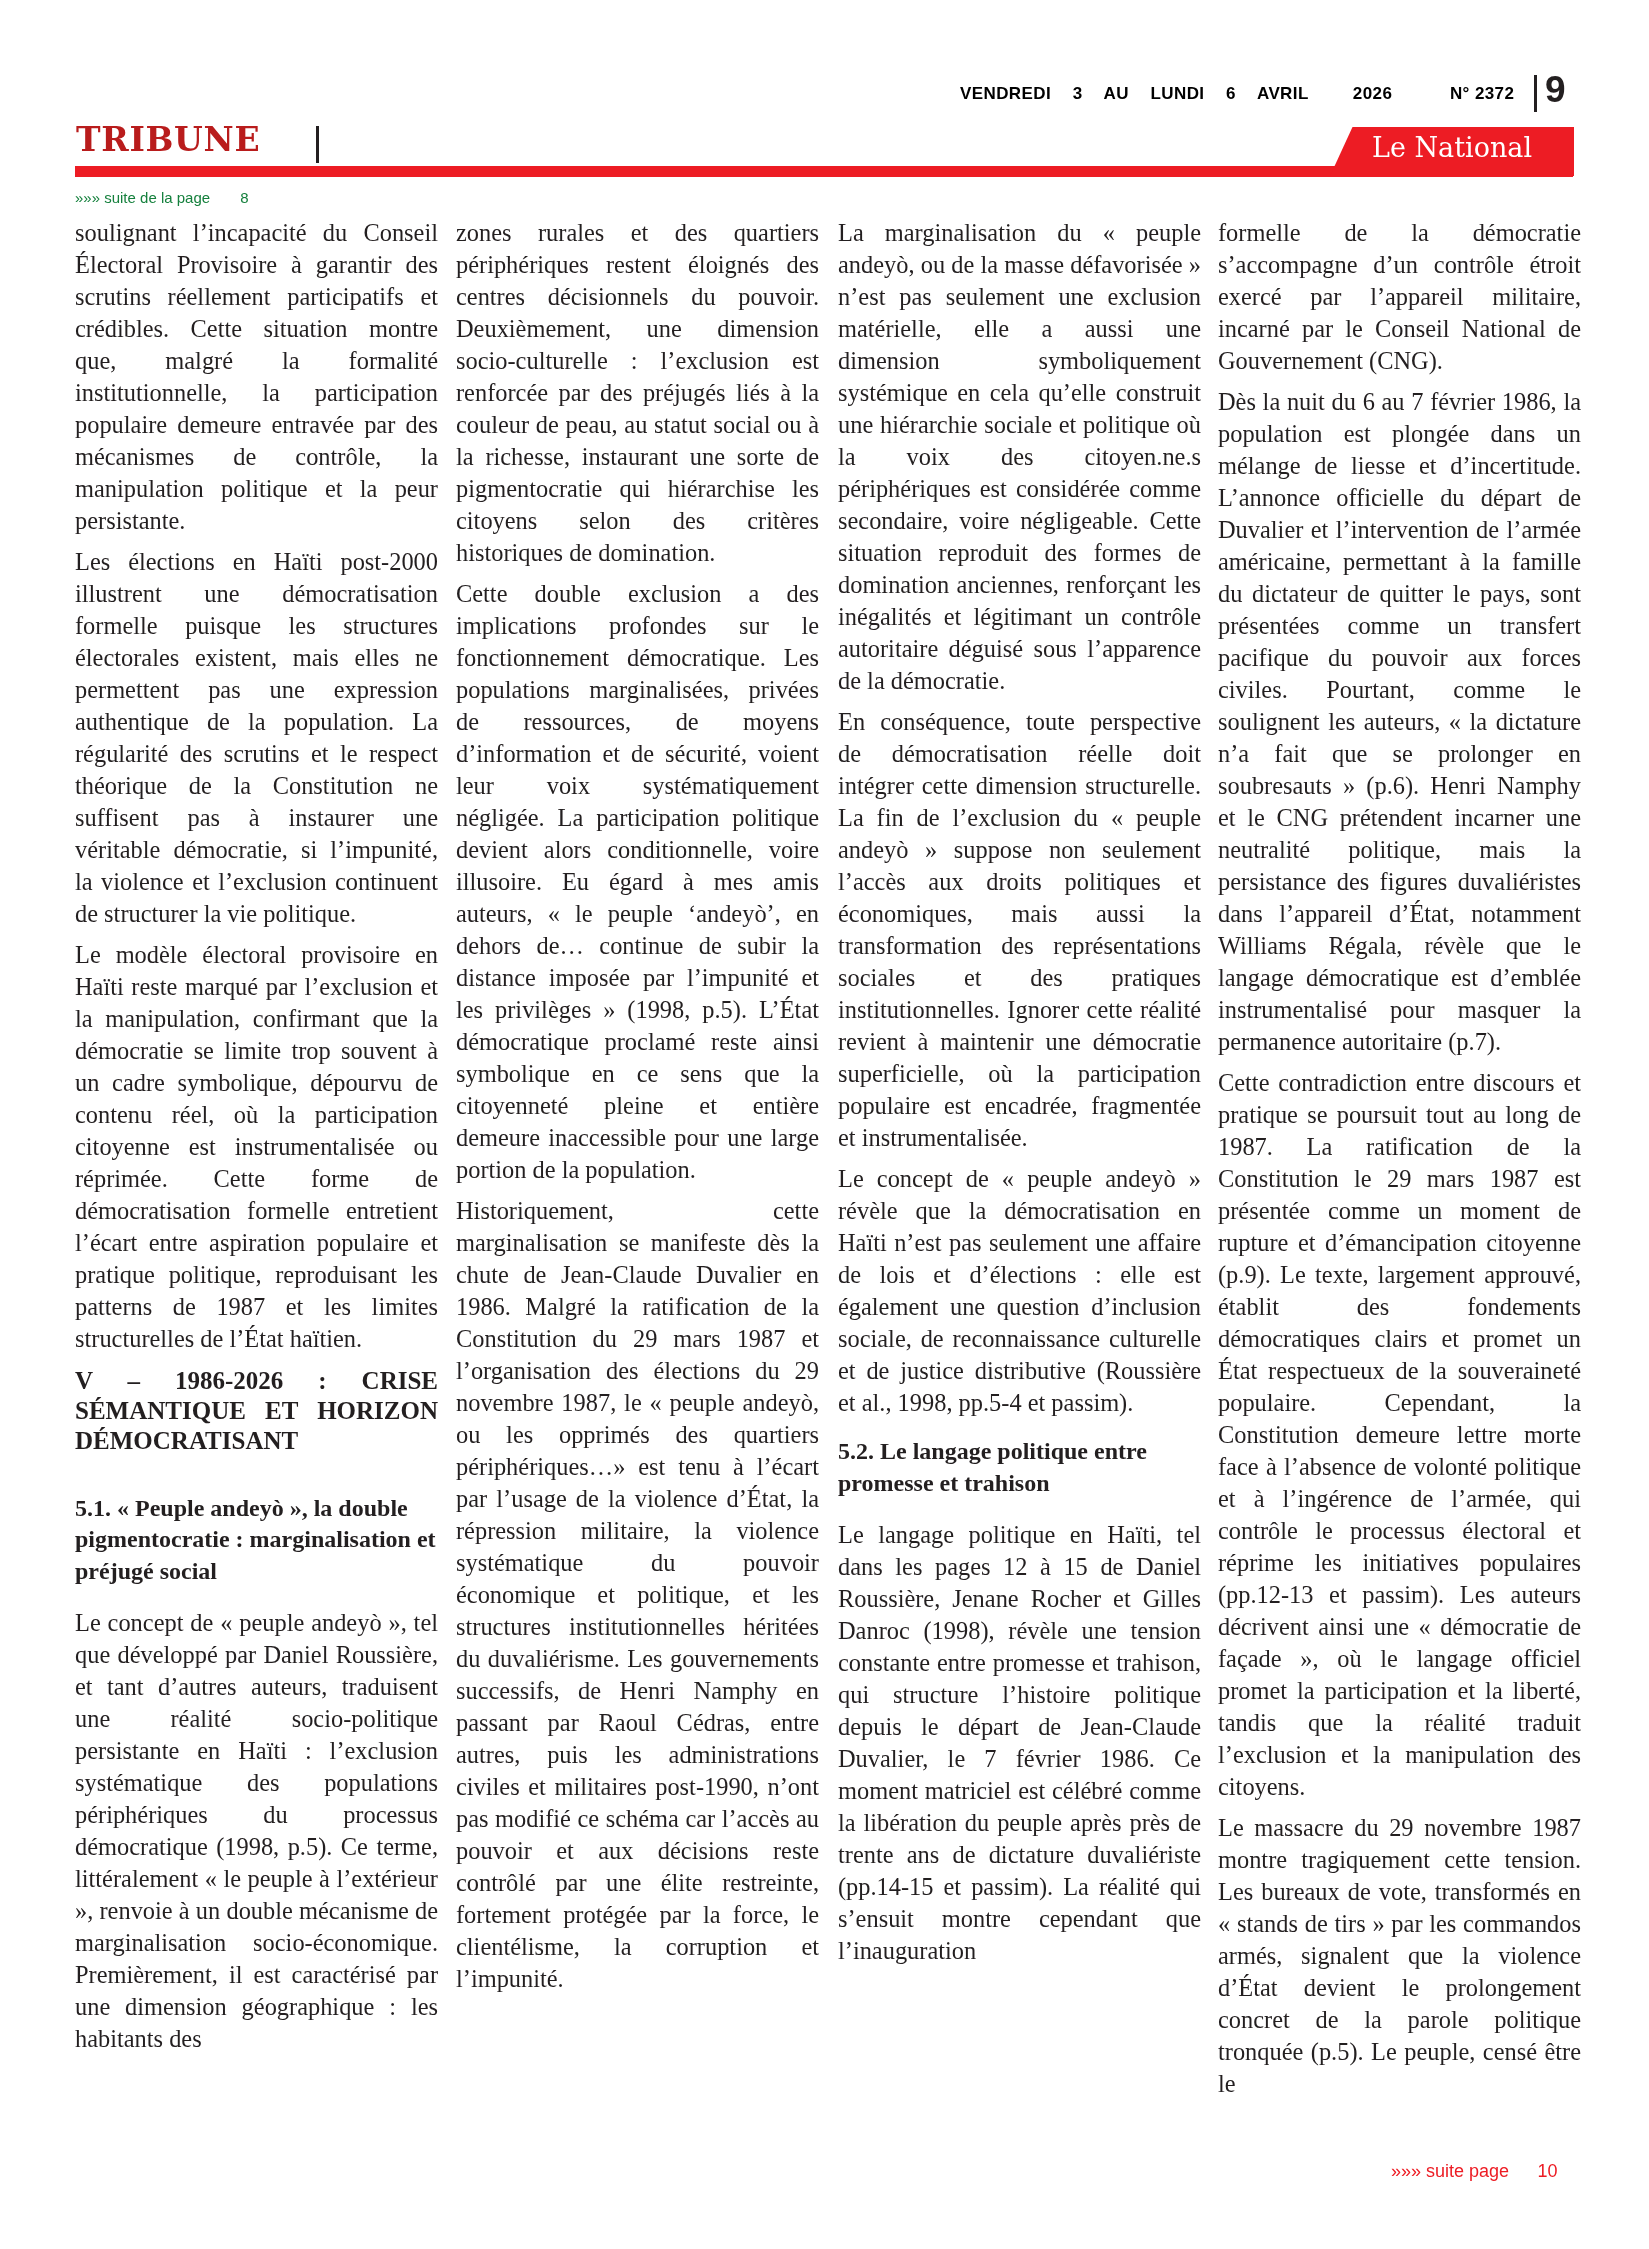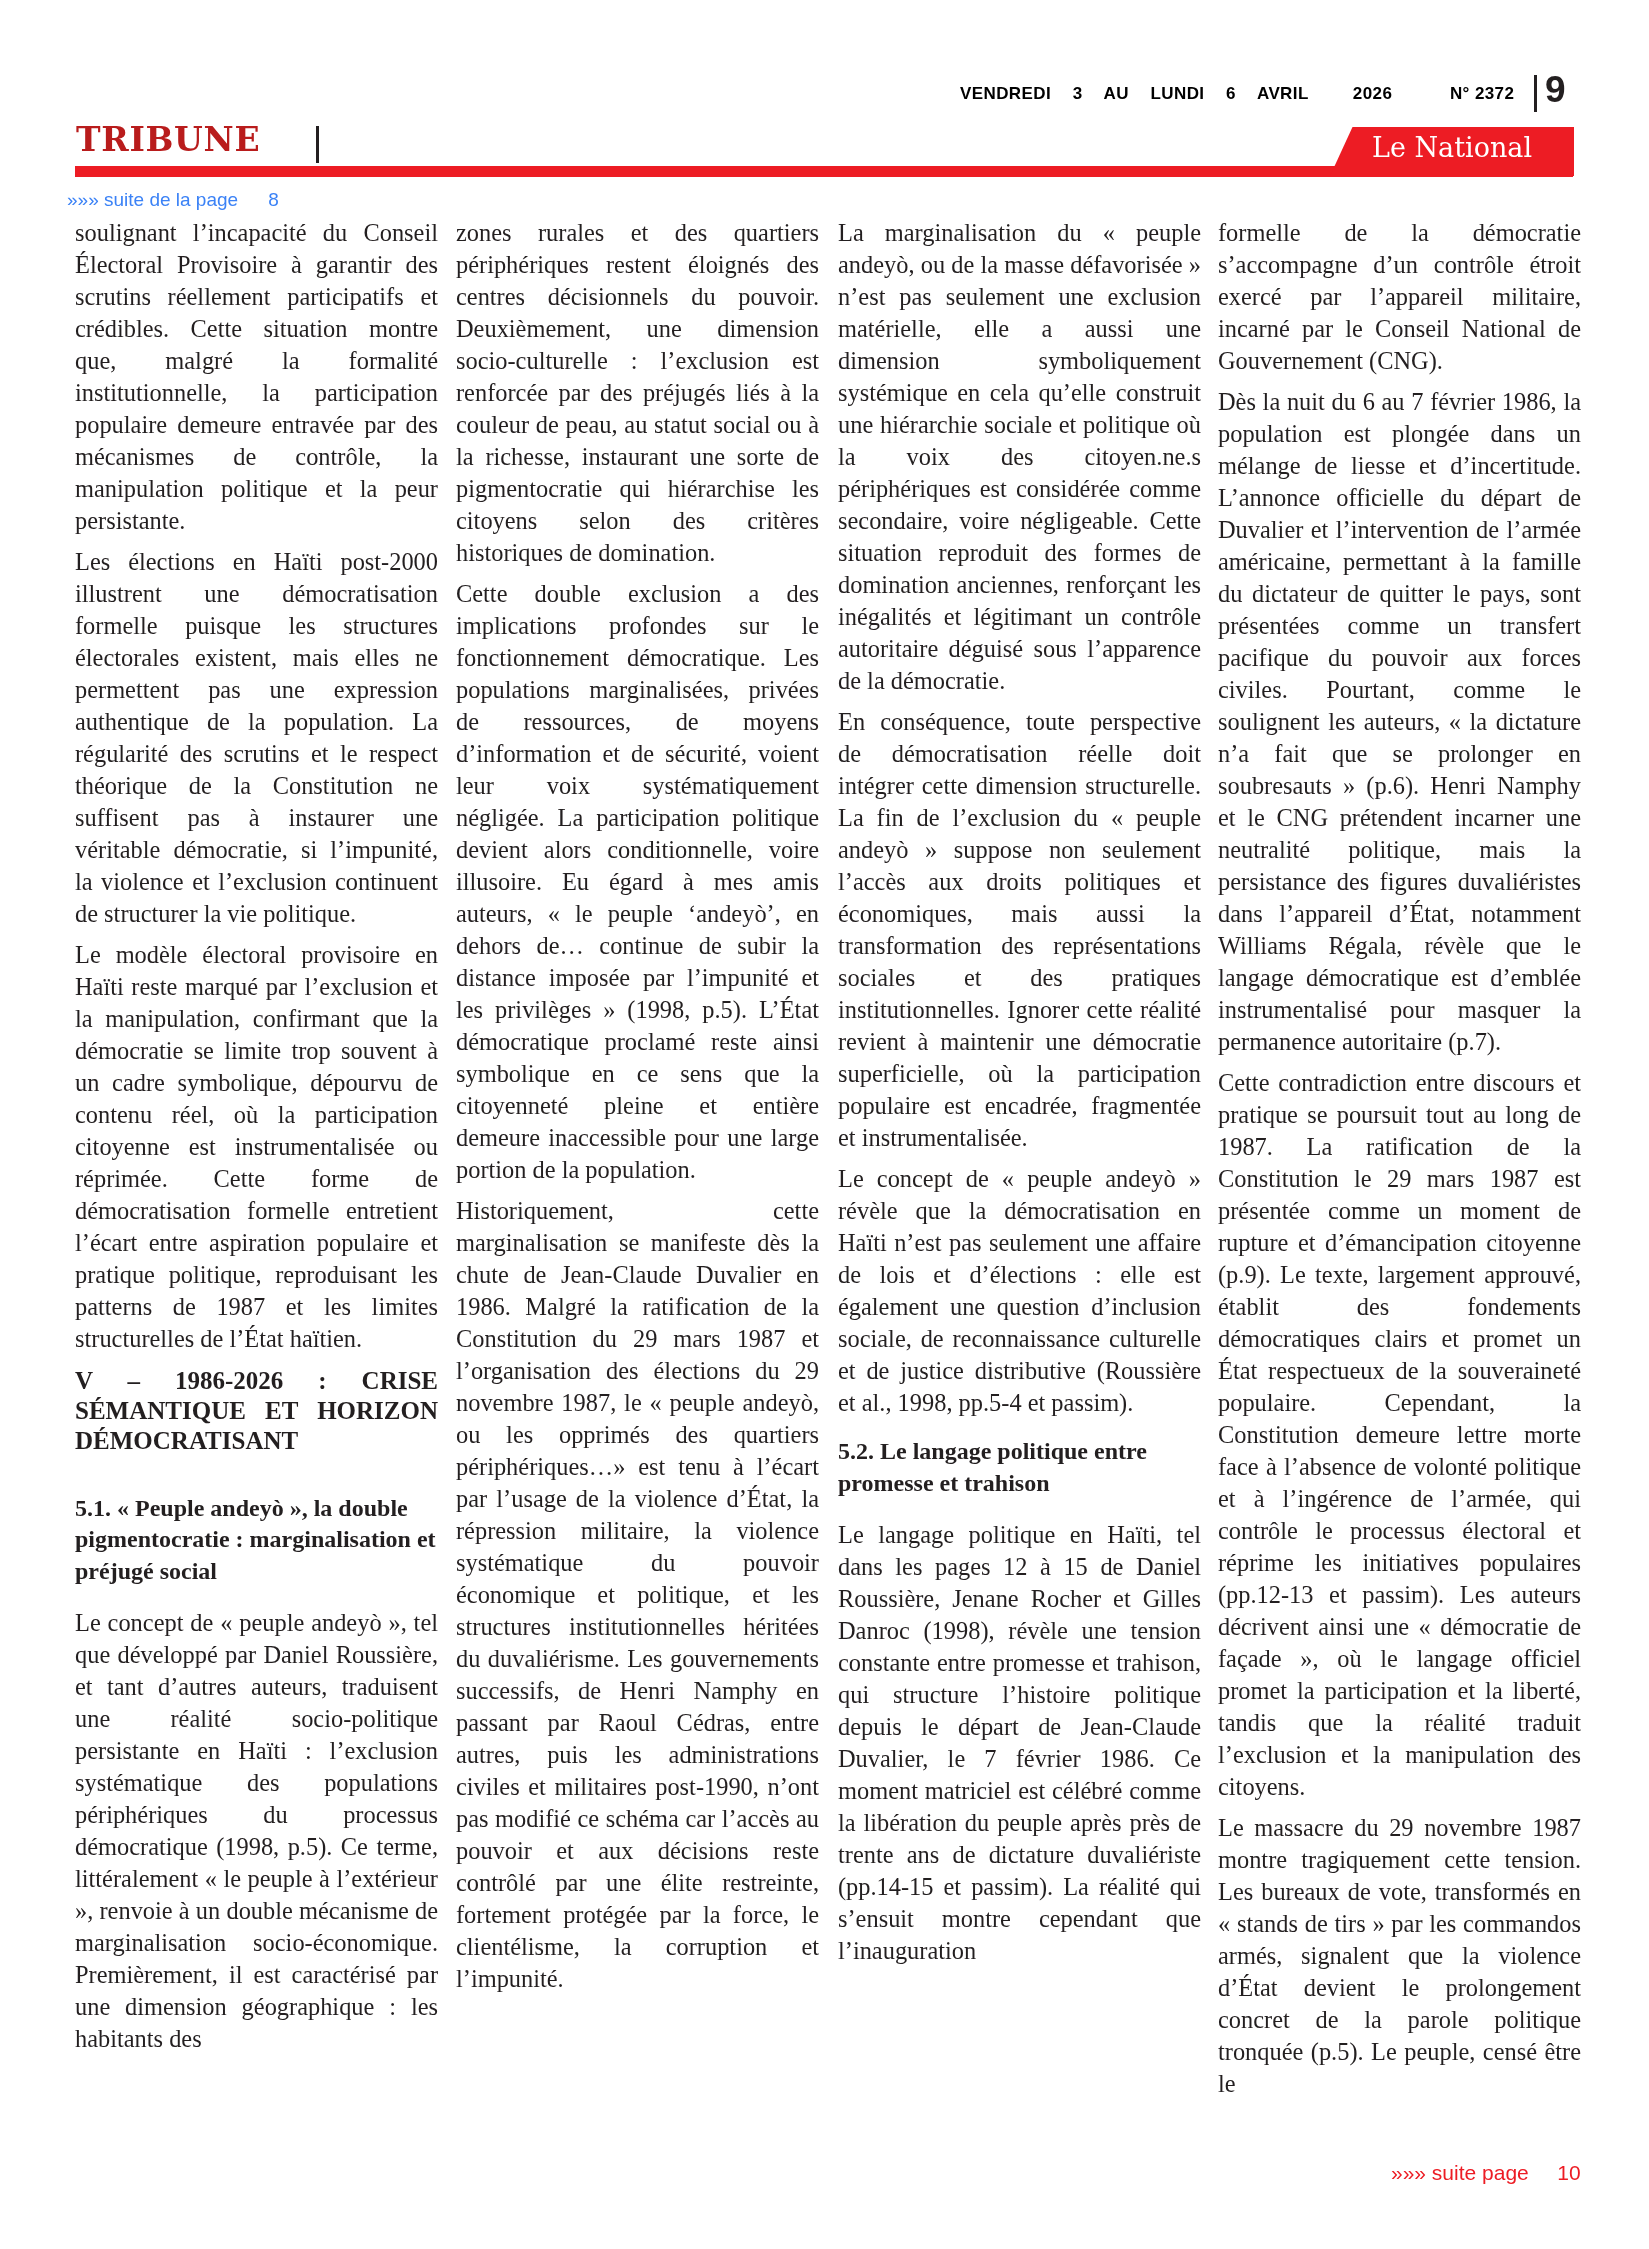--- a/index.html
+++ b/index.html
@@ -7,23 +7,23 @@
   .date-line { position:absolute; top:84px; left:960px; font-family:"Liberation Sans", sans-serif; font-weight:bold; font-size:17px; letter-spacing:0.4px; color:#000000; white-space:nowrap; }
   .date-line span { margin-right:16.5px; }
   .date-line .issue { margin-left:36px; }
   .page-num-bar { position:absolute; top:75px; left:1534px; width:3px; height:37px; background:#231f20; }
   .page-num { position:absolute; top:69px; left:1545px; font-family:"Liberation Sans", sans-serif; font-weight:bold; font-size:37px; color:#231f20; }
   .section-title { position:absolute; top:120px; left:76px; font-family:"DejaVu Serif", serif; font-weight:bold; font-size:33px; letter-spacing:0.7px; color:#b91c1c; }
   .section-bar { position:absolute; top:126px; left:316px; width:3px; height:37px; background:#231f20; }
   .red-rule { position:absolute; top:166px; left:75px; width:1498px; height:10.5px; background:#ed1c24; }
   .brand-tab { position:absolute; top:127px; left:1330px; width:244px; height:49px; background:#ed1c24; clip-path:polygon(22.5px 0, 100% 0, 100% 100%, 0 100%); }
   .brand { position:absolute; top:132px; left:1372px; font-family:"DejaVu Serif", serif; font-weight:normal; font-size:27px; color:#ffffff; white-space:nowrap; }
-  .cont-top { position:absolute; top:189px; left:67px; font-family:"Liberation Sans", sans-serif; font-size:19px; color:#3b82f6; white-space:nowrap; }
+  .cont-top { position:absolute; top:189px; left:75px; font-family:"Liberation Sans", sans-serif; font-size:15px; color:#15803d; white-space:nowrap; }
   .cont-top .num { margin-left:30px; }
-  .cont-bottom { position:absolute; top:2161px; left:1391px; font-family:"Liberation Sans", sans-serif; font-size:21px; color:#ed1c24; white-space:nowrap; }
+  .cont-bottom { position:absolute; top:2161px; left:1391px; font-family:"Liberation Sans", sans-serif; font-size:18px; color:#ed1c24; white-space:nowrap; }
   .cont-bottom .num { margin-left:28.5px; }
   .col { position:absolute; top:217px; width:363px; font-family:"Liberation Serif", serif; font-size:24.4px; line-height:32px; color:#231f20; }
   .col p { margin:0 0 9px 0; text-align:justify; hyphens:none; }
   .c1 { left:75px; } .c2 { left:456px; } .c3 { left:838px; } .c4 { left:1218px; }
   .h-main { font-family:"Liberation Serif", serif; font-weight:bold; font-size:25px; line-height:30px; text-align:justify; margin:10.5px 0 37px 0; }
   .h-sub { font-family:"Liberation Serif", serif; font-weight:bold; font-size:24px; line-height:31.5px; margin:0 0 19.5px 0; }
   .gap-sub { margin-top:17px; }
 </style>
 </head>
 <body>

